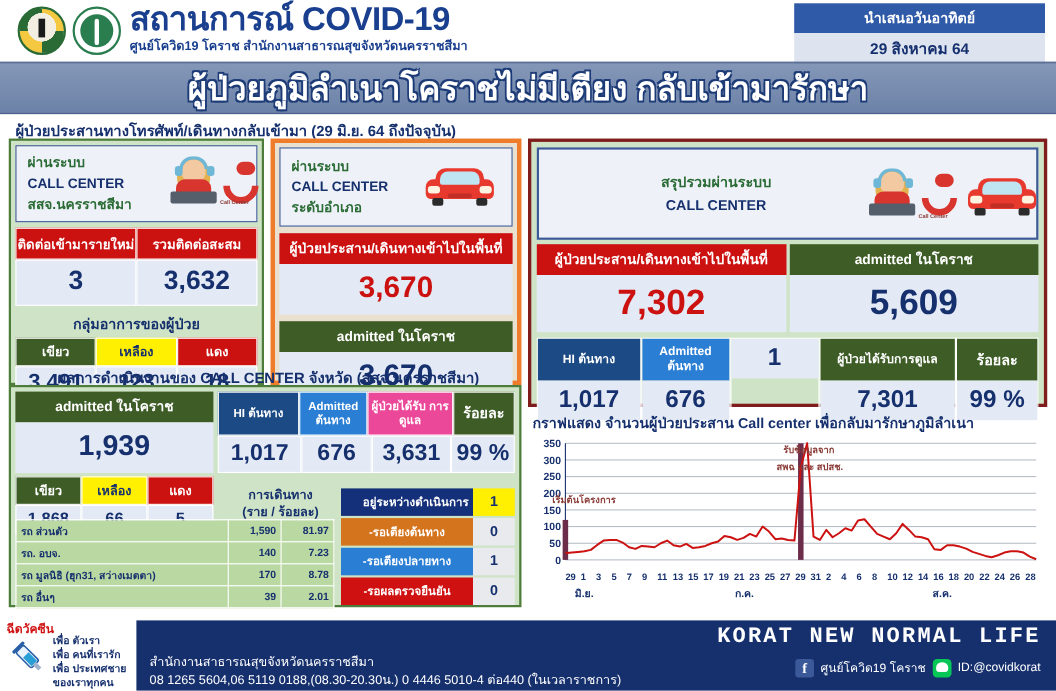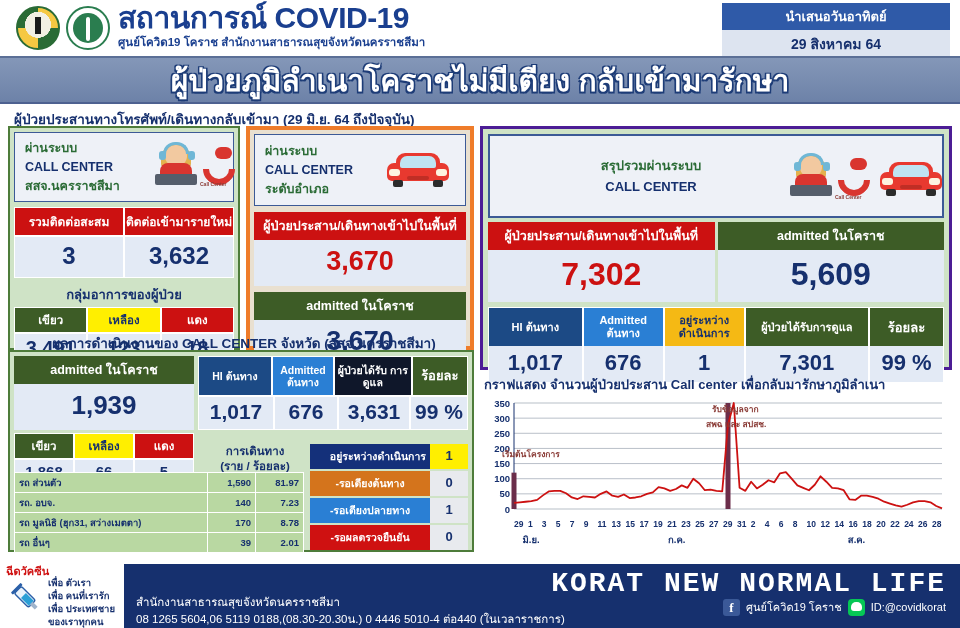--- a/index.html
+++ b/index.html
@@ -44,21 +44,21 @@
   .body-area { position:absolute; left:0; top:104px; width:960px; height:456px; background:#fff; }
 
   .subtitle { position:absolute; left:14px; top:4px; font-size:13.5px; font-weight:bold; color:#16306e; }
 
   
   .panel-left { position:absolute; left:8px; top:22px; width:232px; height:224px;
     background:#cfe3c6; border:2px solid #4e7c3a; padding:4px; }
   .panel-mid { position:absolute; left:246px; top:22px; width:228px; height:224px;
     background:#e9e0d0; border:4px solid #ef7c2a; padding:4px; }
   .panel-right { position:absolute; left:480px; top:22px; width:472px; height:244px;
-    background:#cfe3c6; border:3px solid #4c1d95; padding:5px; }
+    background:#cfe3c6; border:3px solid #7f1d1d; padding:5px; }
 
   .cc-head { background:#eef1f7; border:1px solid #3c5a96; height:70px; position:relative;
      display:flex; align-items:center; }
   .cc-head .lines { padding-left:10px; }
   .cc-head .lines div { font-size:12.5px; font-weight:bold; color:#2a6b35; line-height:19px; }
   .cc-head .lines div.en { color:#16306e; font-family:"Liberation Sans",sans-serif; }
 
   
   .opicon { position:absolute; width:52px; height:44px; }
   .op-head { position:absolute; left:14px; top:2px; width:22px; height:22px; border-radius:50%;
@@ -169,21 +169,21 @@
   
   .footer { position:absolute; left:0; top:560px; width:960px; height:68px; background:#fff; }
   .vax { position:absolute; left:6px; top:2px; width:118px; }
   .vaxt { font-size:11px; font-weight:bold; color:#cf1111; }
   .vaxlines { position:absolute; left:42px; top:14px; }
   .vaxlines div { font-size:9.5px; font-weight:bold; color:#16306e; line-height:13px; }
   .syringe { position:absolute; left:4px; top:20px; width:34px; height:34px; }
   .fblue { position:absolute; left:124px; top:4px; width:836px; height:64px; background:#16306e; }
   .faddr { position:absolute; left:136px; top:10px; color:#fff;margin-top:24px; }
   .faddr div { font-size:11.5px; line-height:17px; }
-  .knl { position:absolute; right:14px; top:8px; color:#fff; font-size:28px; font-weight:bold;
+  .knl { position:absolute; right:14px; top:8px; color:#fff; font-size:20px; font-weight:bold;
      letter-spacing:2px; font-family:"Liberation Mono","DejaVu Sans Mono",monospace; }
   .social { position:absolute; right:14px; top:38px; display:flex; align-items:center; gap:6px; color:#fff; font-size:11px;}
   .fbicon { width:17px; height:17px; background:#3b5998; color:#fff; font-weight:bold; font-size:13px;
      text-align:center; line-height:17px; border-radius:3px; font-family:"Liberation Serif",serif;}
   .lineicon { width:17px; height:17px; background:#06c755; border-radius:4px; position:relative; }
   .lineicon:after { content:""; position:absolute; left:3px; top:3px; width:11px; height:9px; background:#fff;
      border-radius:5px 5px 3px 3px; }
 </style>
 </head>
 <body>
@@ -228,22 +228,22 @@
           <div class="op-ear" style="left:8px;"></div>
             <div class="op-ear" style="left:37px;"></div>
           <div class="op-body"></div>
             <div class="op-lap"></div>
         </div>
         <div class="phone" style="left:188px; top:18px;"></div>
         <div class="bubble" style="left:200px; top:14px;"></div>
         <div class="cclabel" style="left:185px; top:48px;">Call Center</div>
       </div>
       <div class="rowhead">
+        <div style="width:110px">ติดต่อเข้ามารายใหม่</div>
         <div style="width:110px">รวมติดต่อสะสม</div>
-        <div style="width:110px">ติดต่อเข้ามารายใหม่</div>
       </div>
       <div class="rowvals">
         <div style="width:110px">3</div>
         <div style="width:110px">3,632</div>
       </div>
       <div class="grp-title">กลุ่มอาการของผู้ป่วย</div>
       <div class="chips">
         <div class="chip-green">เขียว</div>
         <div class="chip-yellow">เหลือง</div>
         <div class="chip-red">แดง</div>
@@ -323,21 +323,20 @@
       <div class="rp5">
         <div style="width:96px">
             <div class="hd" style="background:#1c4a85">HI ต้นทาง</div>
             <div class="vl">1,017</div>
           </div>
         <div style="width:82px">
             <div class="hd" style="background:#2a7fd4">Admitted ต้นทาง</div>
             <div class="vl">676</div>
           </div>
         <div style="width:82px">
-            <div class="hd" style="background:#f5b914; color:#16306e;">อยู่ระหว่าง ดำเนินการ</div>
             <div class="vl">1</div>
           </div>
         <div style="width:126px">
             <div class="hd" style="background:#3d5c26">ผู้ป่วยได้รับการดูแล</div>
             <div class="vl">7,301</div>
           </div>
         <div style="width:76px">
             <div class="hd" style="background:#3d5c26; font-size:13px;">ร้อยละ</div>
             <div class="vl">99 %</div>
           </div>
@@ -357,21 +356,21 @@
         <div class="chipvals">
           <div style="font-size:15px;">1,868</div>
           <div style="font-size:15px;">66</div>
           <div style="font-size:15px;">5</div>
         </div>
       </div>
       <div class="cc-right">
         <div class="cc-r-heads">
           <div style="width:76px; background:#1c4a85">HI ต้นทาง</div>
           <div style="width:64px; background:#2a7fd4">Admitted ต้นทาง</div>
-          <div style="width:80px; background:#0f172a">ผู้ป่วยได้รับ การดูแล</div>
+          <div style="width:80px; background:#ec4899">ผู้ป่วยได้รับ การดูแล</div>
           <div style="width:58px; background:#3d5c26; font-size:13px;">ร้อยละ</div>
         </div>
         <div class="cc-r-vals">
           <div style="width:76px">1,017</div>
           <div style="width:64px">676</div>
           <div style="width:72px">3,631</div>
           <div style="width:58px">99 %</div>
         </div>
       </div>
       <div class="travel-title">

